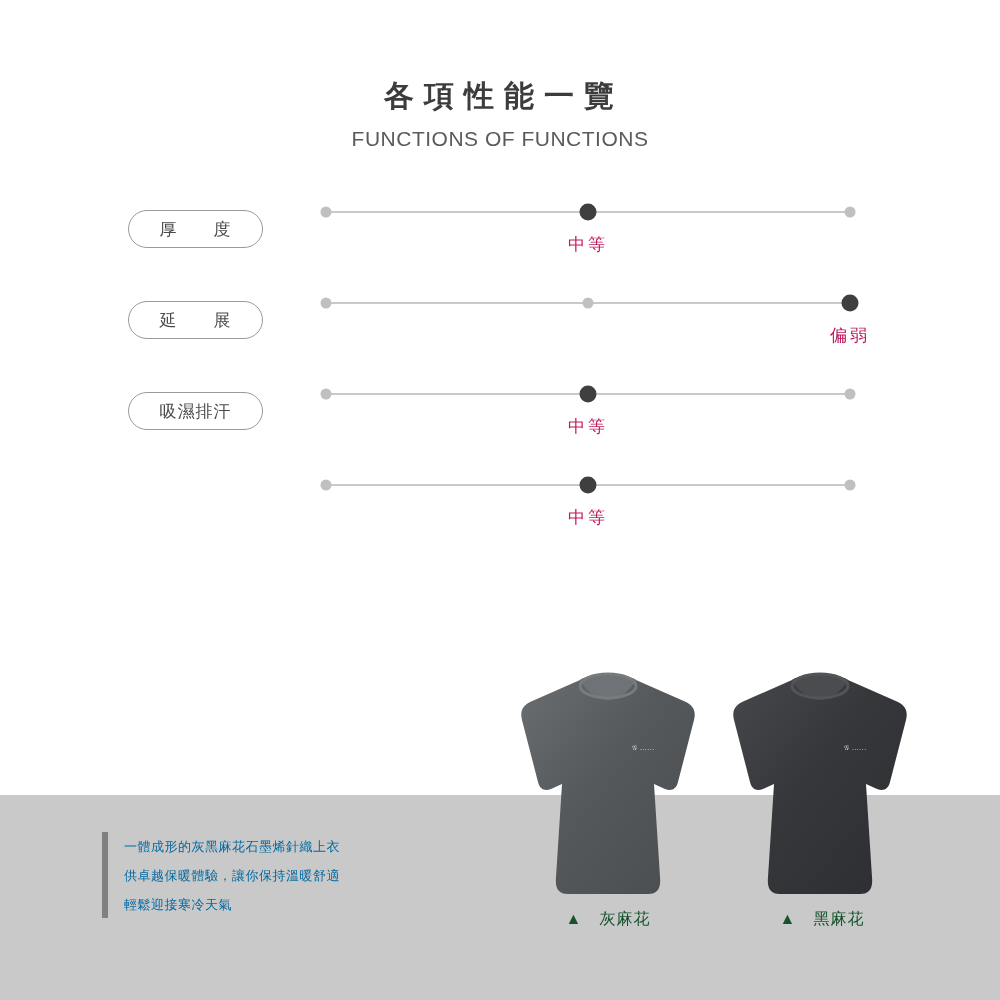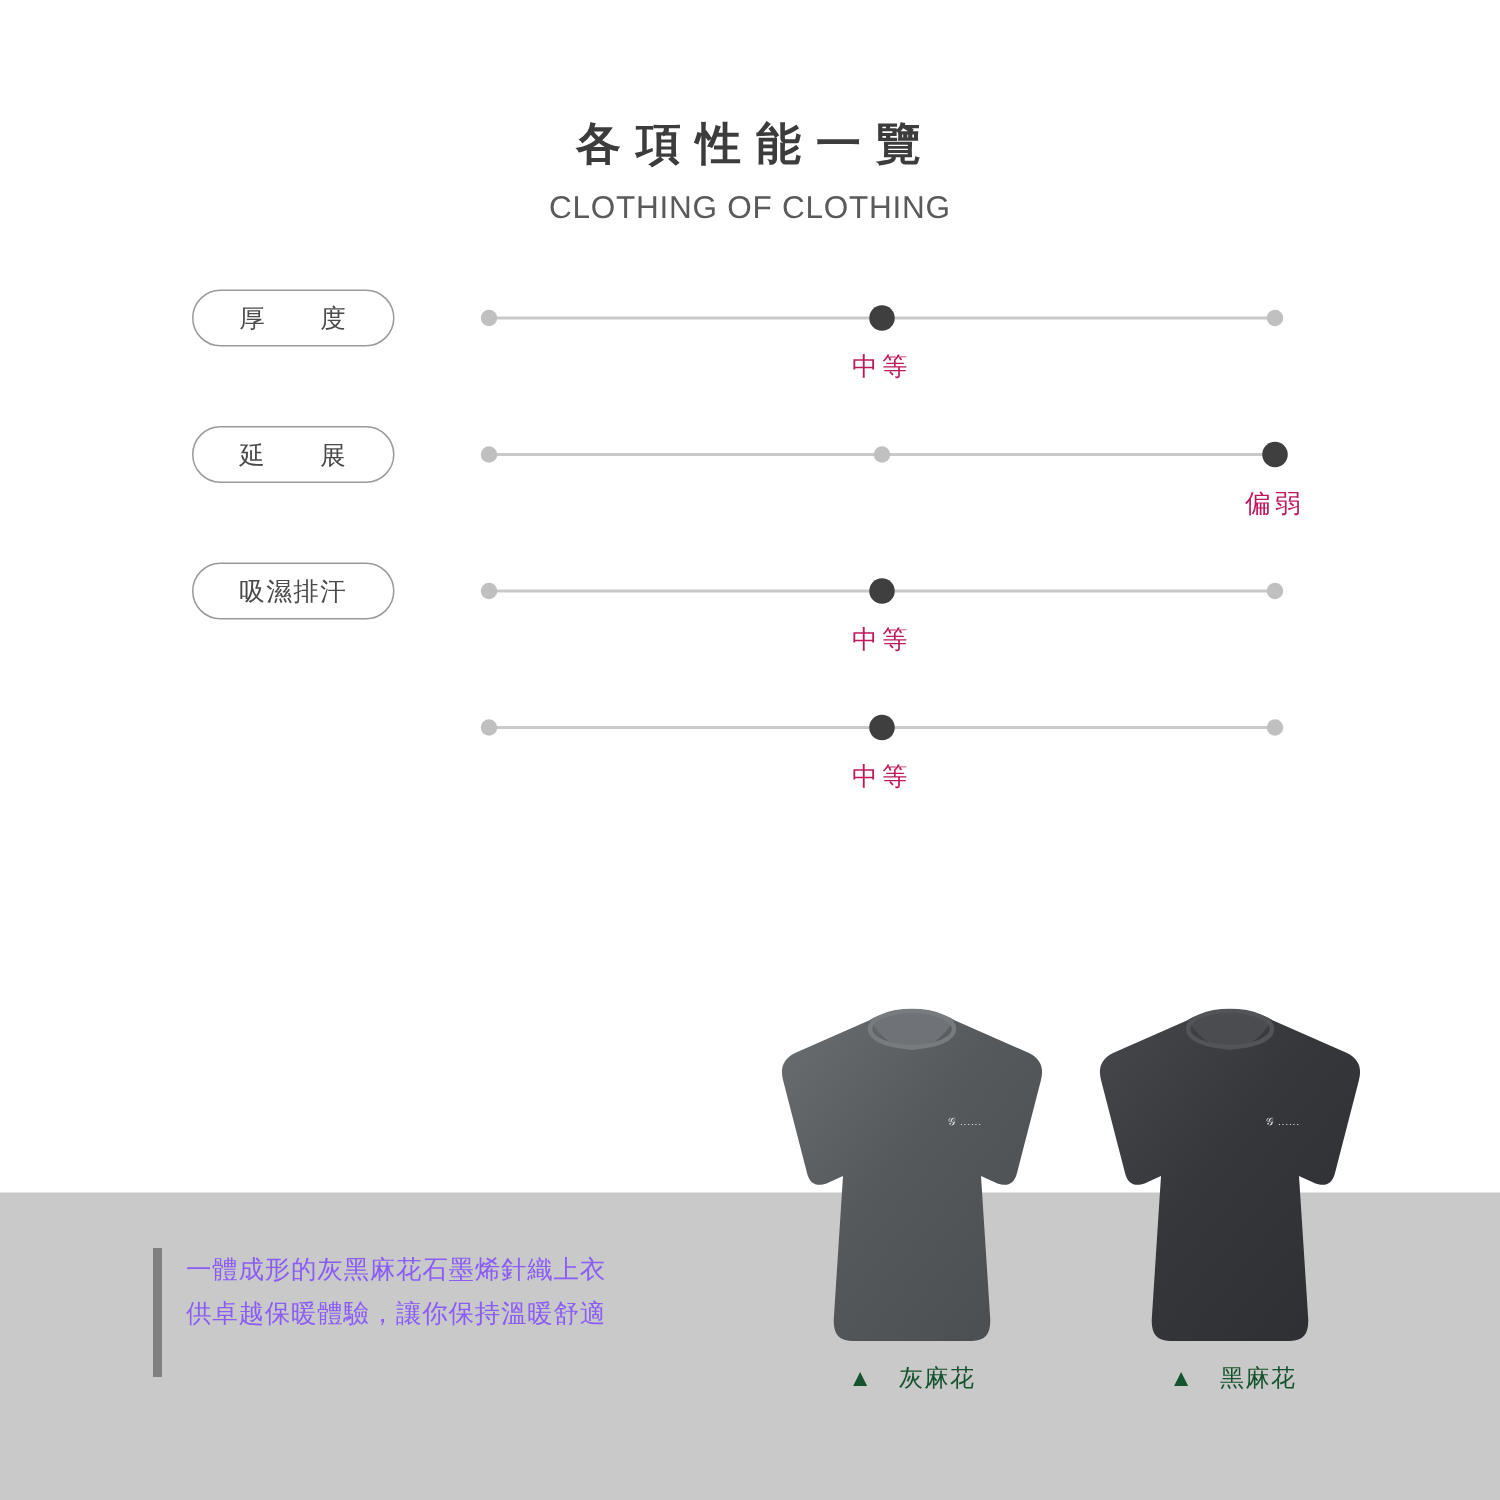--- a/index.html
+++ b/index.html
@@ -41,21 +41,21 @@
     margin-top: 42px;
     padding-left: 128px;
   }
   .scale-row {
     position: relative;
     height: 91px;
   }
   .pill {
     position: absolute;
     left: 0;
-    top: 0;
+    top: 17px;
     width: 135px;
     height: 38px;
     border: 1px solid #9a9a9a;
     border-radius: 19px;
     box-sizing: border-box;
     display: flex;
     align-items: center;
     justify-content: center;
     font-size: 17px;
     color: #4a4a4a;
@@ -122,23 +122,23 @@
     display: flex;
     align-items: flex-start;
   }
   .desc-bar {
     width: 6px;
     height: 86px;
     background: #808080;
     margin-right: 16px;
   }
   .desc-text {
-    font-size: 17px;
+    font-size: 13px;
     line-height: 29px;
-    color: #8b5cf6;
+    color: #0369a1;
     letter-spacing: 0.5px;
   }
 
   
   .shirt {
     position: absolute;
     width: 200px;
     height: 250px;
   }
   .shirt-grey { left: 508px; top: 672px; }
@@ -161,21 +161,21 @@
     font-size: 7px;
     color: #e8e8e8;
     letter-spacing: 0.5px;
   }
 </style>
 </head>
 <body>
 
 <div class="header">
   <h1 class="title-cn">各項性能一覽</h1>
-  <p class="title-en">CLOTHING OF CLOTHING</p>
+  <p class="title-en">FUNCTIONS OF FUNCTIONS</p>
 </div>
 
 <div class="scales">
 
   <div class="scale-row">
     <div class="pill">
       <span>厚　　度</span>
     </div>
     <div class="track-wrap">
       <div class="track"></div>
@@ -274,14 +274,15 @@
 </div>
 
 <div class="caption cap-grey">▲　灰麻花</div>
 <div class="caption cap-black">▲　黑麻花</div>
 
 <div class="desc">
   <div class="desc-bar"></div>
   <div class="desc-text">
     <div>一體成形的灰黑麻花石墨烯針織上衣</div>
     <div>供卓越保暖體驗，讓你保持溫暖舒適</div>
+    <div>輕鬆迎接寒冷天氣</div>
   </div>
 </div>
 
 </body></html>

